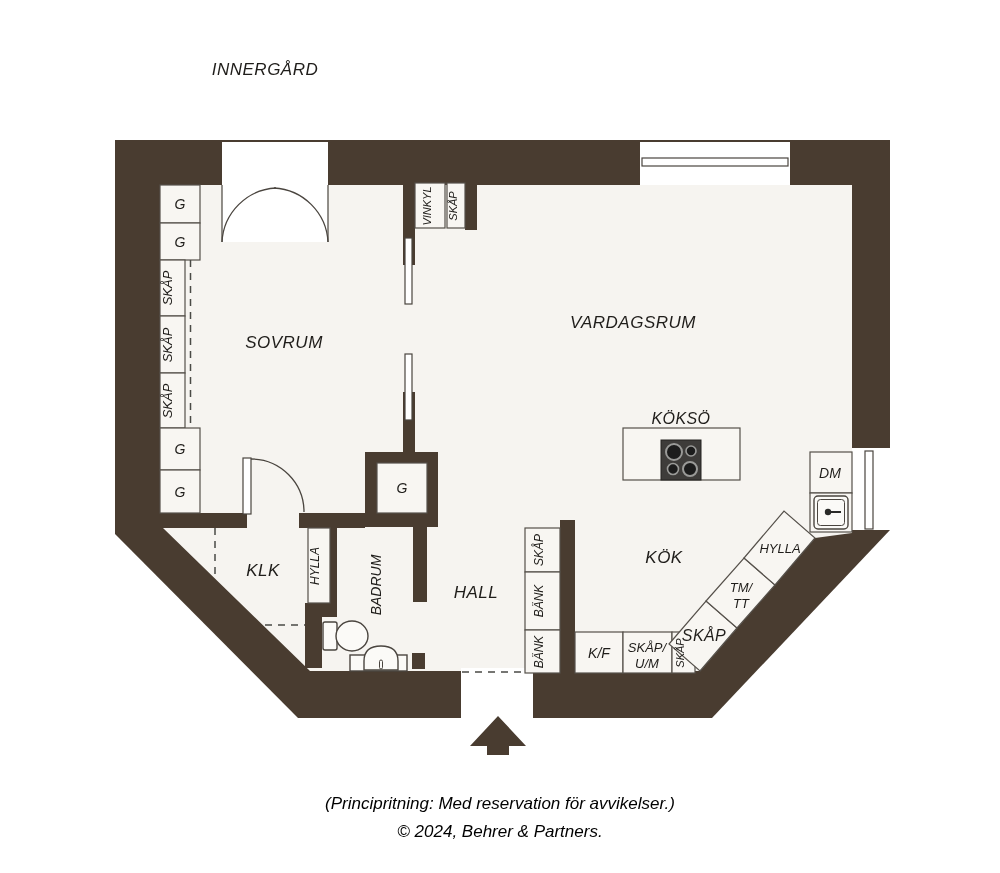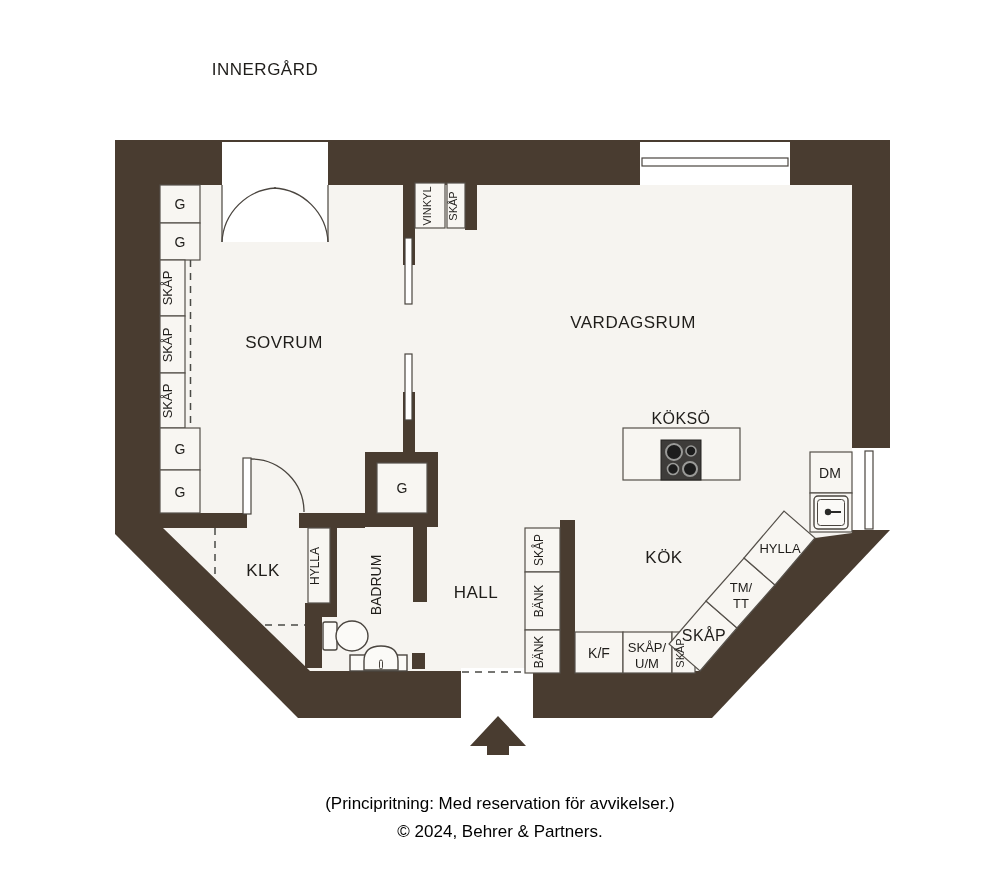--- a/index.html
+++ b/index.html
@@ -1,17 +1,17 @@
 <!DOCTYPE html>
 <html><head>
 <meta charset="utf-8">
 <style>
   html,body{margin:0;padding:0;background:#ffffff;}
   .stage{position:relative;width:1000px;height:873px;background:#ffffff;overflow:hidden;
-         font-family:"Liberation Sans", sans-serif;}
+         font-family:"Liberation Sans", sans-serif;font-style:italic;}
   svg{position:absolute;left:0;top:0;}
   text{font-family:"Liberation Sans", sans-serif;fill:#1f1d1a;}
   .t17{font-size:17px;letter-spacing:.5px;}
   .t16{font-size:16px;letter-spacing:.4px;}
   .t14{font-size:14px;}
   .t13{font-size:13px;}
   .t12{font-size:12px;}
   .t11{font-size:11px;}
   .footer-t{font-size:17px;fill:#000000;}
   .cab{stroke:#55504a;stroke-width:1.2;}

